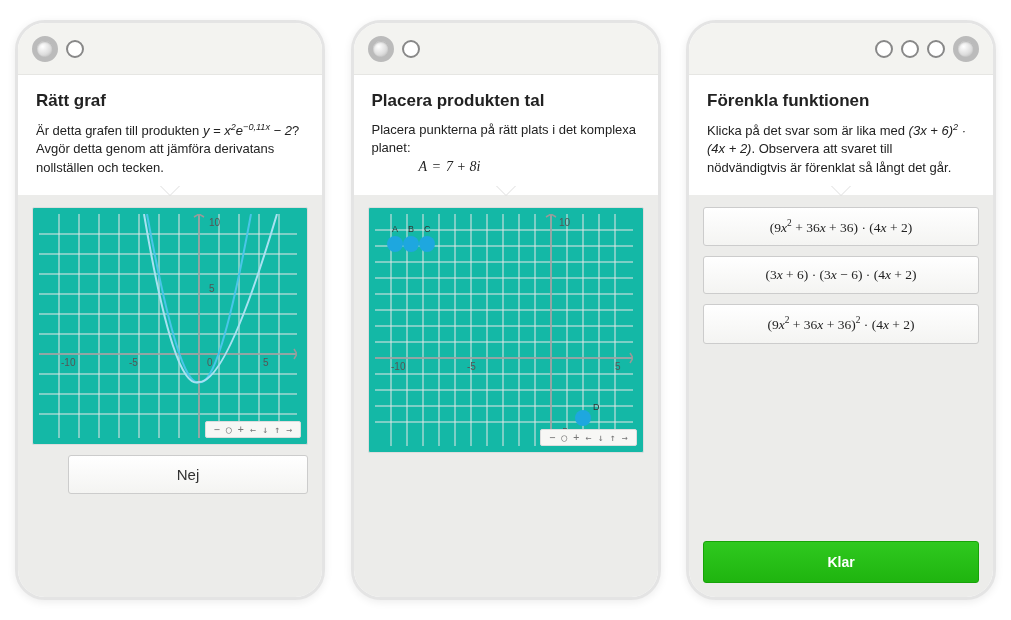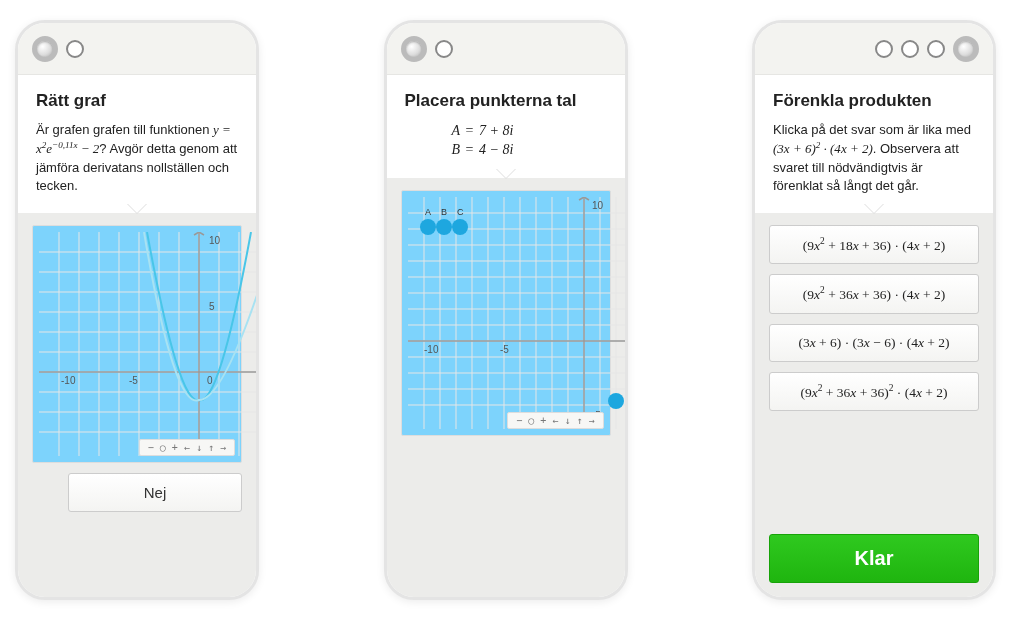--- a/index.html
+++ b/index.html
@@ -6,21 +6,21 @@
   body {
     font-family: -apple-system, BlinkMacSystemFont, "Segoe UI", Arial, sans-serif;
     background: #fff;
     width: 1011px;
     height: 620px;
     display: flex;
     justify-content: space-between;
     padding: 20px 15px;
   }
   .phone {
-    width: 244px;
+    width: 310px;
     height: 580px;
     border: 3px solid #e4e4e4;
     border-radius: 30px;
     background: #fff;
     box-shadow: 0 2px 8px rgba(0,0,0,0.08);
     display: flex;
     flex-direction: column;
     overflow: hidden;
     position: relative;
   }
@@ -52,42 +52,42 @@
     font-size: 13px;
     line-height: 1.4;
     color: #222;
     position: relative;
   }
   .content h2 {
     font-size: 17px;
     font-weight: 700;
     margin-bottom: 8px;
   }
-  .content .math { font-family: Liberation Serif, serif; font-style: italic; }
+  .content .math { font-family: Liberation Sans, sans-serif; font-style: italic; }
   .content .op { font-style: normal; }
   .pointer {
     width: 0; height: 0;
     border-left: 10px solid transparent;
     border-right: 10px solid transparent;
     border-top: 10px solid #fff;
     margin: 0 auto;
     position: relative;
     z-index: 2;
     filter: drop-shadow(0 1px 0 #ddd);
   }
   .gray-area {
     background: #ececea;
     flex: 1;
     padding: 12px 14px 14px;
     display: flex;
     flex-direction: column;
     gap: 10px;
   }
   .graph-box {
-    background: #7dd3fc;
+    background: #14b8a6;
     border: 1px solid #ddd;
     border-radius: 2px;
     padding: 6px;
     position: relative;
   }
   .graph-box svg { display: block; }
   .graph-controls {
     position: absolute;
     bottom: 6px; right: 6px;
     background: #f7f7f5;
@@ -119,42 +119,42 @@
     font-size: 13.5px;
     font-family: "Times New Roman", serif;
     color: #222;
     cursor: pointer;
   }
   .btn-primary {
     background: linear-gradient(#2fc91f,#1fb50f);
     border: 1px solid #17a308;
     color: #fff;
     font-weight: 700;
-    font-size: 20px;
+    font-size: 14px;
     padding: 12px 0;
     border-radius: 3px;
     text-align: center;
     cursor: pointer;
   }
   .complex-line { font-family: "Times New Roman", serif; font-style: italic; font-size: 14px; margin-left: 47px; }
   .complex-line .op { font-style: normal; padding: 0 2px; }
   sup { font-size: 0.7em; }
 </style>
 </head>
 <body>
 
 <div class="phone">
   <div class="phone-top">
     <span class="dot big"></span>
     <span class="dot"></span>
   </div>
   <div class="content">
     <h2>Rätt graf</h2>
     <p>
-      <span>Är grafen grafen till funktionen</span>
+      <span>Är detta grafen till produkten</span>
       <span class="math"><i>y</i> = <i>x</i><sup>2</sup><i>e</i><sup>−0,11<i>x</i></sup> − 2</span><span>? Avgör detta genom att jämföra derivatans nollställen och tecken.</span>
     </p>
   </div>
   <div class="pointer"></div>
   <div class="gray-area">
     <div class="graph-box">
       <svg width="258" height="224" viewBox="0 0 258 224">
         <g stroke="#e6e6e6" stroke-width="1">
           <line x1="0" y1="20" x2="258" y2="20"></line>
             <line x1="0" y1="40" x2="258" y2="40"></line>
@@ -197,23 +197,23 @@
     <div class="btn">Nej</div>
   </div>
 </div>
 
 <div class="phone">
   <div class="phone-top">
     <span class="dot big"></span>
     <span class="dot"></span>
   </div>
   <div class="content">
-    <h2>Placera punkterna tal</h2>
+    <h2>Placera produkten tal</h2>
+    <p>Placera punkterna på rätt plats i det komplexa planet:</p>
     <div class="complex-line"><span>A</span><span class="op"> = </span><span>7 + 8<i>i</i></span></div>
-    <div class="complex-line"><span>B</span><span class="op"> = </span><span>4 − 8<i>i</i></span></div>
   </div>
   <div class="pointer"></div>
   <div class="gray-area">
     <div class="graph-box">
       <svg width="258" height="232" viewBox="0 0 258 232">
         <g stroke="#e6e6e6" stroke-width="1">
           <line x1="0" y1="16" x2="258" y2="16"></line>
             <line x1="0" y1="32" x2="258" y2="32"></line>
           <line x1="0" y1="48" x2="258" y2="48"></line>
             <line x1="0" y1="64" x2="258" y2="64"></line>
@@ -266,28 +266,27 @@
 </div>
 
 <div class="phone">
   <div class="phone-top right">
     <span class="dot"></span>
     <span class="dot"></span>
     <span class="dot"></span>
     <span class="dot big"></span>
   </div>
   <div class="content">
-    <h2>Förenkla produkten</h2>
+    <h2>Förenkla funktionen</h2>
     <p>
       <span>Klicka på det svar som är lika med</span>
       <span class="math">(3<i>x</i> + 6)<sup>2</sup> · (4<i>x</i> + 2)</span><span>. Observera att svaret till nödvändigtvis är förenklat så långt det går.</span>
     </p>
   </div>
   <div class="pointer"></div>
   <div class="gray-area">
-    <div class="answer-btn">(9<i>x</i><sup>2</sup> + 18<i>x</i> + 36) · (4<i>x</i> + 2)</div>
     <div class="answer-btn">(9<i>x</i><sup>2</sup> + 36<i>x</i> + 36) · (4<i>x</i> + 2)</div>
     <div class="answer-btn">(3<i>x</i> + 6) · (3<i>x</i> − 6) · (4<i>x</i> + 2)</div>
     <div class="answer-btn">(9<i>x</i><sup>2</sup> + 36<i>x</i> + 36)<sup>2</sup> · (4<i>x</i> + 2)</div>
     <div style="flex:1"></div>
     <div class="btn-primary">Klar</div>
   </div>
 </div>
 
 </body></html>

